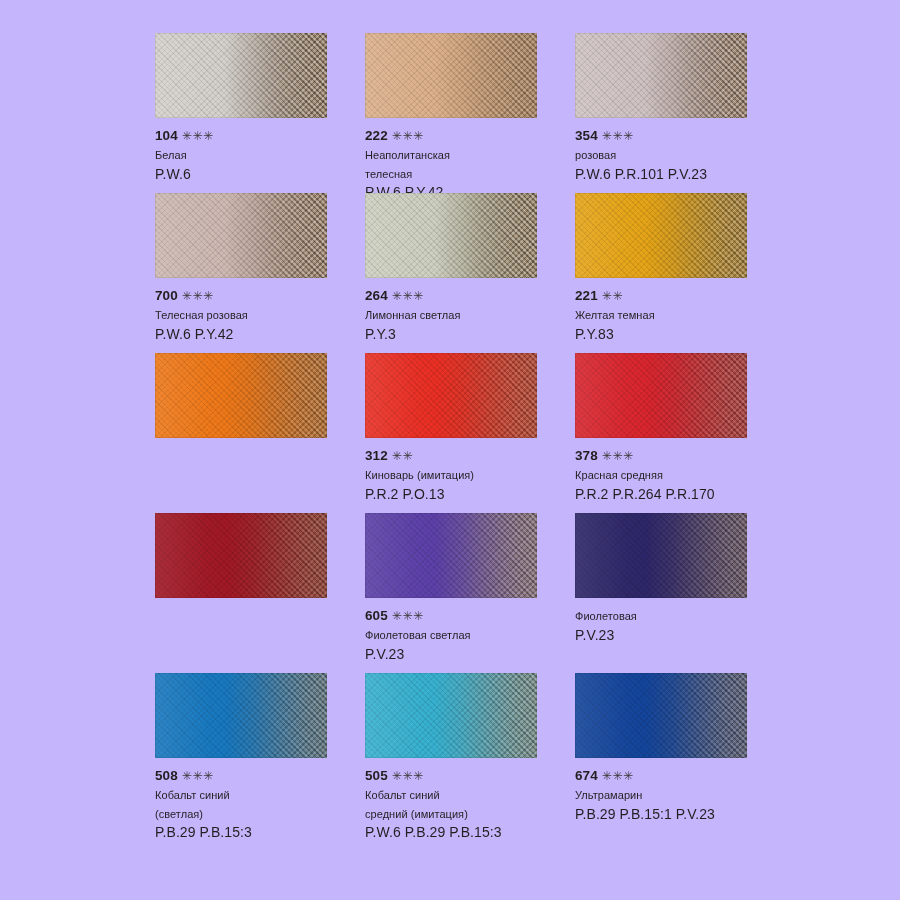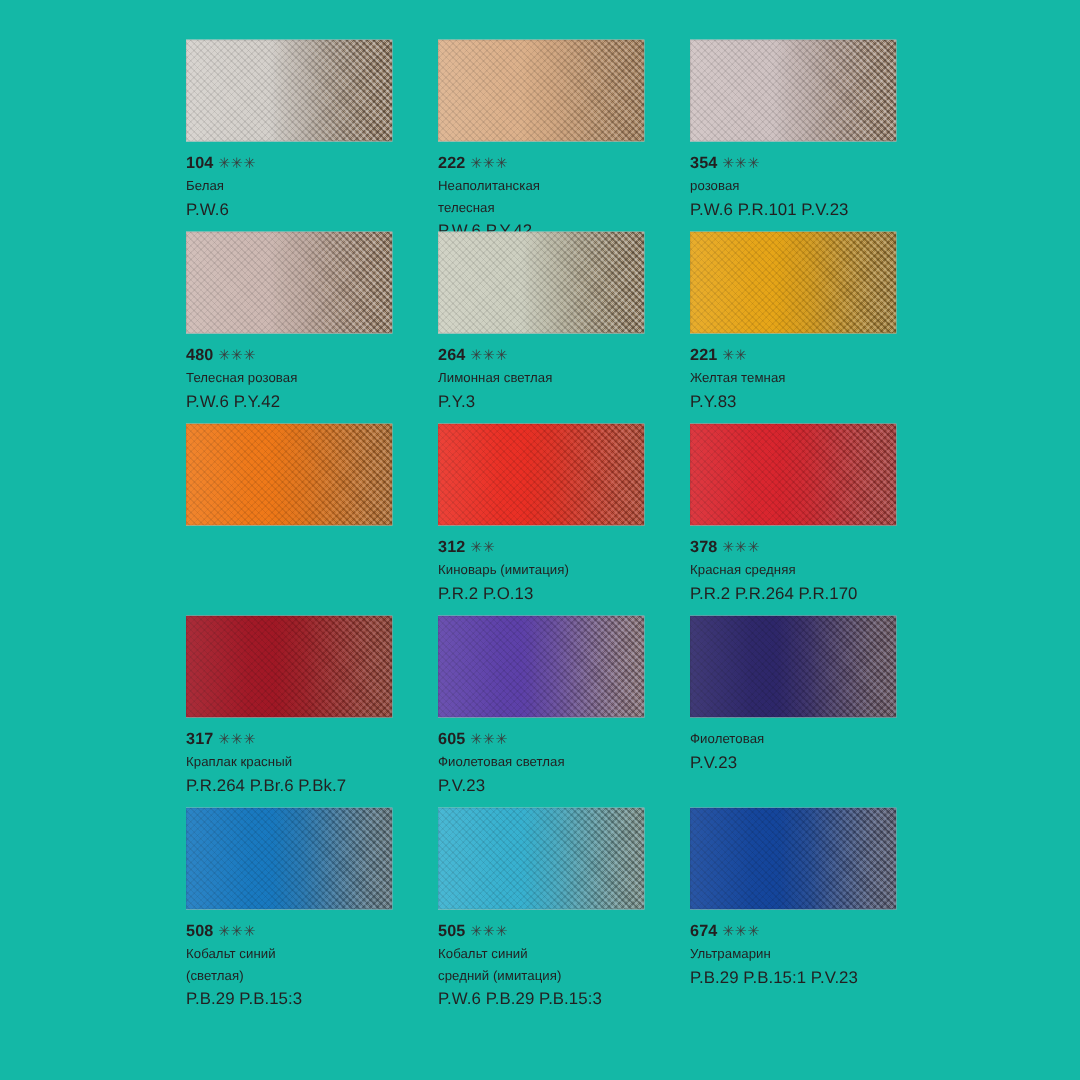--- a/index.html
+++ b/index.html
@@ -13,21 +13,21 @@
     height: 900px;
     overflow: hidden;
     font-family: "Liberation Sans", "DejaVu Sans", sans-serif;
     -webkit-font-smoothing: antialiased;
   }
 
   #chart-sheet {
     position: relative;
     width: 900px;
     height: 900px;
-    background: #14b8a6;
+    background: #c4b5fd;
   }
 
   .swatch-grid {
     position: absolute;
     left: 155px;
     top: 33px;
     width: 746px;
     display: grid;
     grid-template-columns: repeat(3, 210px);
     grid-template-rows: repeat(5, 160px);
@@ -200,21 +200,21 @@
       </div>
       <div class="swatch-cell">
         <div class="patch">
           <div class="base" style="background: linear-gradient(to right, rgb(205, 184, 178) 0%, rgb(205, 184, 178) 40%, rgb(158, 138, 128) 100%);"></div>
           <div class="canvas-show" style="opacity: 0.8;"></div>
           <div class="weave"></div>
           <div class="shade"></div>
           <div class="edge"></div>
         </div>
         <div class="caption">
-          <div class="code-line"><span class="code-num">480</span><span class="stars">✳✳✳</span></div>
+          <div class="code-line"><span class="code-num">700</span><span class="stars">✳✳✳</span></div>
           <div class="name-line">Телесная розовая</div>
           <div class="pigment-line">P.W.6 P.Y.42</div>
         </div>
       </div>
       <div class="swatch-cell">
         <div class="patch">
           <div class="base" style="background: linear-gradient(to right, rgb(205, 207, 192) 0%, rgb(205, 207, 192) 40%, rgb(142, 139, 116) 100%);"></div>
           <div class="canvas-show" style="opacity: 0.82;"></div>
           <div class="weave"></div>
           <div class="shade"></div>
@@ -277,25 +277,20 @@
           <div class="pigment-line">P.R.2 P.R.264 P.R.170</div>
         </div>
       </div>
       <div class="swatch-cell">
         <div class="patch">
           <div class="base" style="background: linear-gradient(to right, rgb(160, 21, 35) 0%, rgb(160, 21, 35) 40%, rgb(142, 42, 39) 100%);"></div>
           <div class="canvas-show" style="opacity: 0.45;"></div>
           <div class="weave"></div>
           <div class="shade"></div>
           <div class="edge"></div>
-        </div>
-        <div class="caption">
-          <div class="code-line"><span class="code-num">317</span><span class="stars">✳✳✳</span></div>
-          <div class="name-line">Краплак красный</div>
-          <div class="pigment-line">P.R.264 P.Br.6 P.Bk.7</div>
         </div>
       </div>
       <div class="swatch-cell">
         <div class="patch">
           <div class="base" style="background: linear-gradient(to right, rgb(91, 62, 168) 0%, rgb(91, 62, 168) 40%, rgb(122, 106, 142) 100%);"></div>
           <div class="canvas-show" style="opacity: 0.58;"></div>
           <div class="weave"></div>
           <div class="shade"></div>
           <div class="edge"></div>
         </div>

